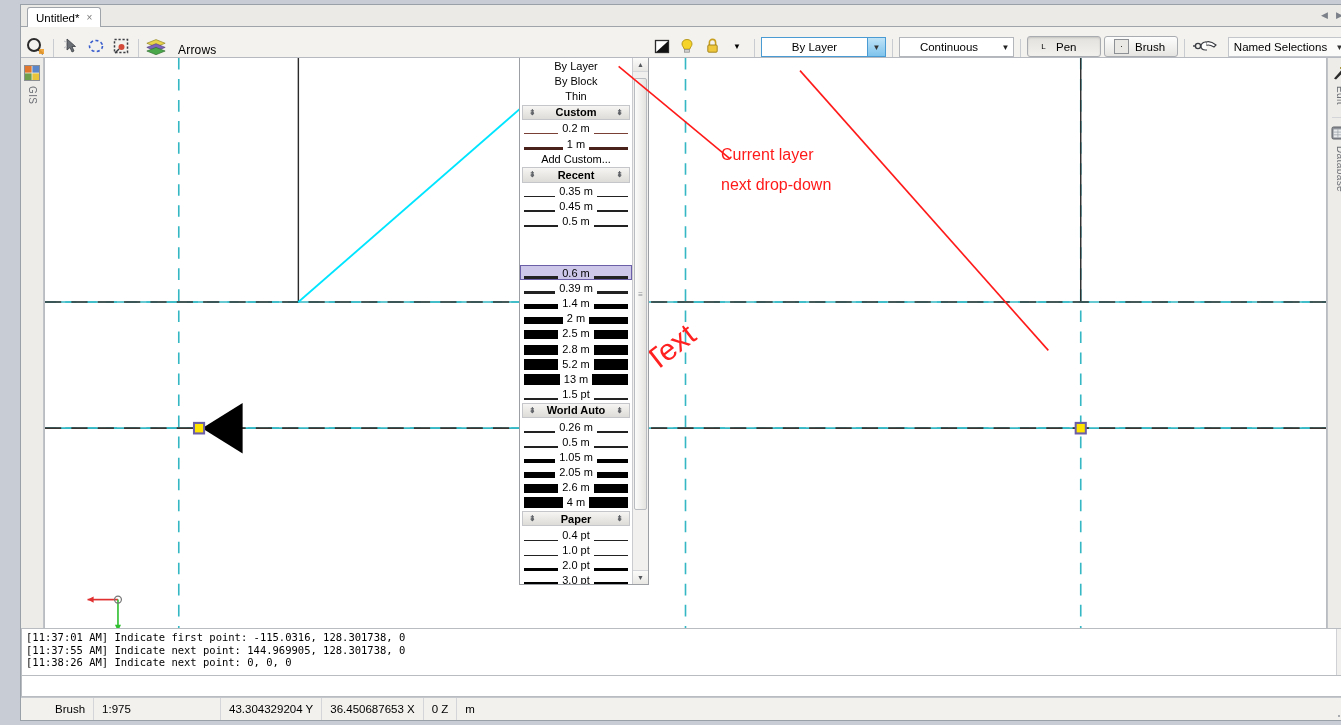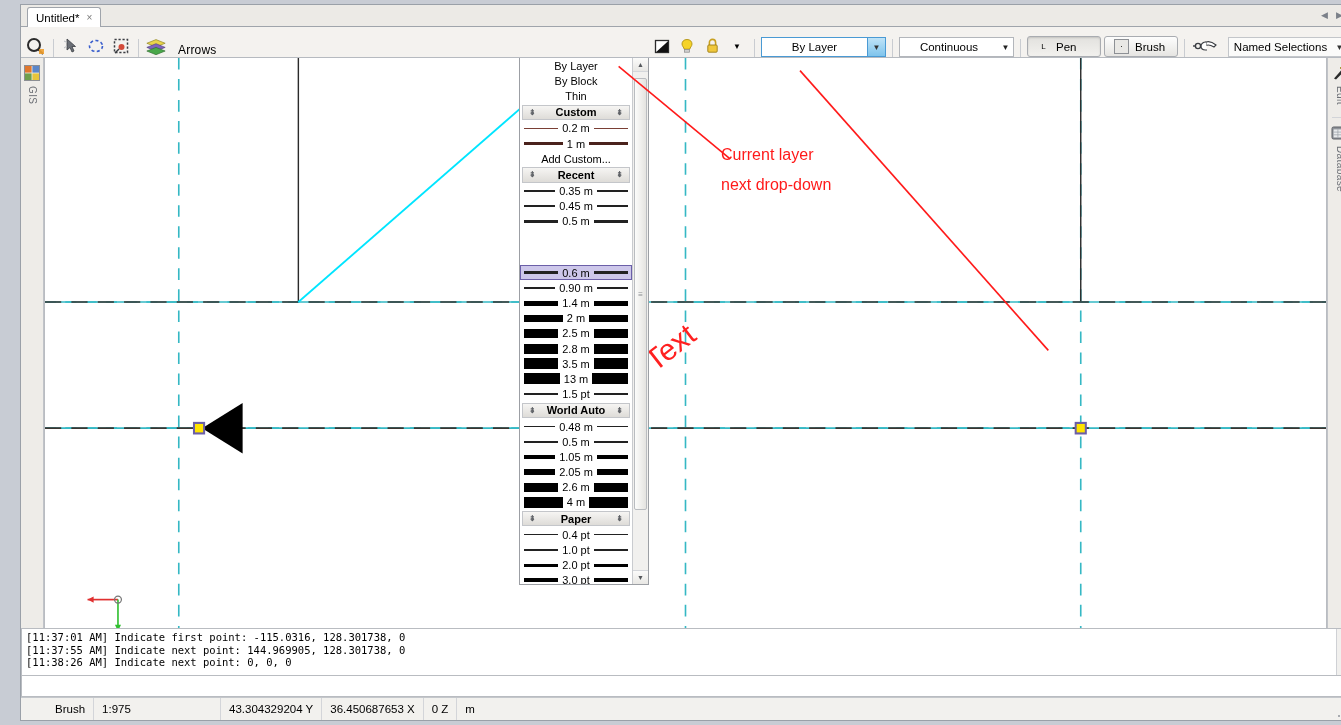--- a/index.html
+++ b/index.html
@@ -115,21 +115,21 @@
   }
   .dd-item.plain{justify-content:center;}
   .dd-group{
     height:15.2px;margin:1px 2px;background:linear-gradient(#f6f5f3,#dedcd8);
     border:1px solid #c4c6ca;display:flex;align-items:center;justify-content:center;
     font-size:11px;font-weight:bold;position:relative;box-sizing:border-box;
   }
   .dd-group .gchev{position:absolute;font-size:8px;color:#5c5f64;}
   .dd-group .gchev.l{left:6px;}
   .dd-group .gchev.r{right:6px;}
-  .dd-w{display:flex;align-items:center;width:100%;padding:0 4px;box-sizing:border-box;gap:4px;}
+  .dd-w{display:flex;align-items:flex-end;width:100%;padding:0 4px;box-sizing:border-box;gap:4px;}
   .dd-w .ln{flex:1 1 auto;}
   .dd-w .lbl{flex:0 0 auto;font-size:11px;white-space:nowrap;}
   .dd-item.sel{background:#cdc7ea;outline:1px solid #6b5fa8;outline-offset:-1px;margin-top:36px;}
   .dd-item.sel .lbl{color:#000;}
 
   .dd-scroll{
     width:15px;flex:0 0 auto;background:#f1f0ee;border-left:1px solid #c9cbcf;
     display:flex;flex-direction:column;align-items:center;
   }
   .dd-scroll .sb-arrow{
@@ -440,21 +440,21 @@
             <div class="dd-item sel">
               <div class="dd-w">
                 <div class="ln" style="height: 3px; background: rgb(34, 34, 34);"></div>
                 <span class="lbl">0.6 m</span>
                 <div class="ln" style="height: 3px; background: rgb(34, 34, 34);"></div>
               </div>
             </div>
             <div class="dd-item">
               <div class="dd-w">
                 <div class="ln" style="height: 2.5px; background: rgb(34, 34, 34);"></div>
-                <span class="lbl">0.90 m</span>
+                <span class="lbl">0.39 m</span>
                 <div class="ln" style="height: 2.5px; background: rgb(34, 34, 34);"></div>
               </div>
             </div>
             <div class="dd-item">
               <div class="dd-w">
                 <div class="ln" style="height: 5px; background: rgb(0, 0, 0);"></div>
                 <span class="lbl">1.4 m</span>
                 <div class="ln" style="height: 5px; background: rgb(0, 0, 0);"></div>
               </div>
             </div>
@@ -475,21 +475,21 @@
             <div class="dd-item">
               <div class="dd-w">
                 <div class="ln" style="height: 10px; background: rgb(0, 0, 0);"></div>
                 <span class="lbl">2.8 m</span>
                 <div class="ln" style="height: 10px; background: rgb(0, 0, 0);"></div>
               </div>
             </div>
             <div class="dd-item">
               <div class="dd-w">
                 <div class="ln" style="height: 11px; background: rgb(0, 0, 0);"></div>
-                <span class="lbl">3.5 m</span>
+                <span class="lbl">5.2 m</span>
                 <div class="ln" style="height: 11px; background: rgb(0, 0, 0);"></div>
               </div>
             </div>
             <div class="dd-item">
               <div class="dd-w">
                 <div class="ln" style="height: 11px; background: rgb(0, 0, 0);"></div>
                 <span class="lbl">13 m</span>
                 <div class="ln" style="height: 11px; background: rgb(0, 0, 0);"></div>
               </div>
             </div>
@@ -501,21 +501,21 @@
               </div>
             </div>
             <div class="dd-group">
               <span class="gchev l">⇟</span>
               <span>World Auto</span>
               <span class="gchev r">⇟</span>
             </div>
             <div class="dd-item">
               <div class="dd-w">
                 <div class="ln" style="height: 1.5px; background: rgb(34, 34, 34);"></div>
-                <span class="lbl">0.48 m</span>
+                <span class="lbl">0.26 m</span>
                 <div class="ln" style="height: 1.5px; background: rgb(34, 34, 34);"></div>
               </div>
             </div>
             <div class="dd-item">
               <div class="dd-w">
                 <div class="ln" style="height: 2px; background: rgb(34, 34, 34);"></div>
                 <span class="lbl">0.5 m</span>
                 <div class="ln" style="height: 2px; background: rgb(34, 34, 34);"></div>
               </div>
             </div>

